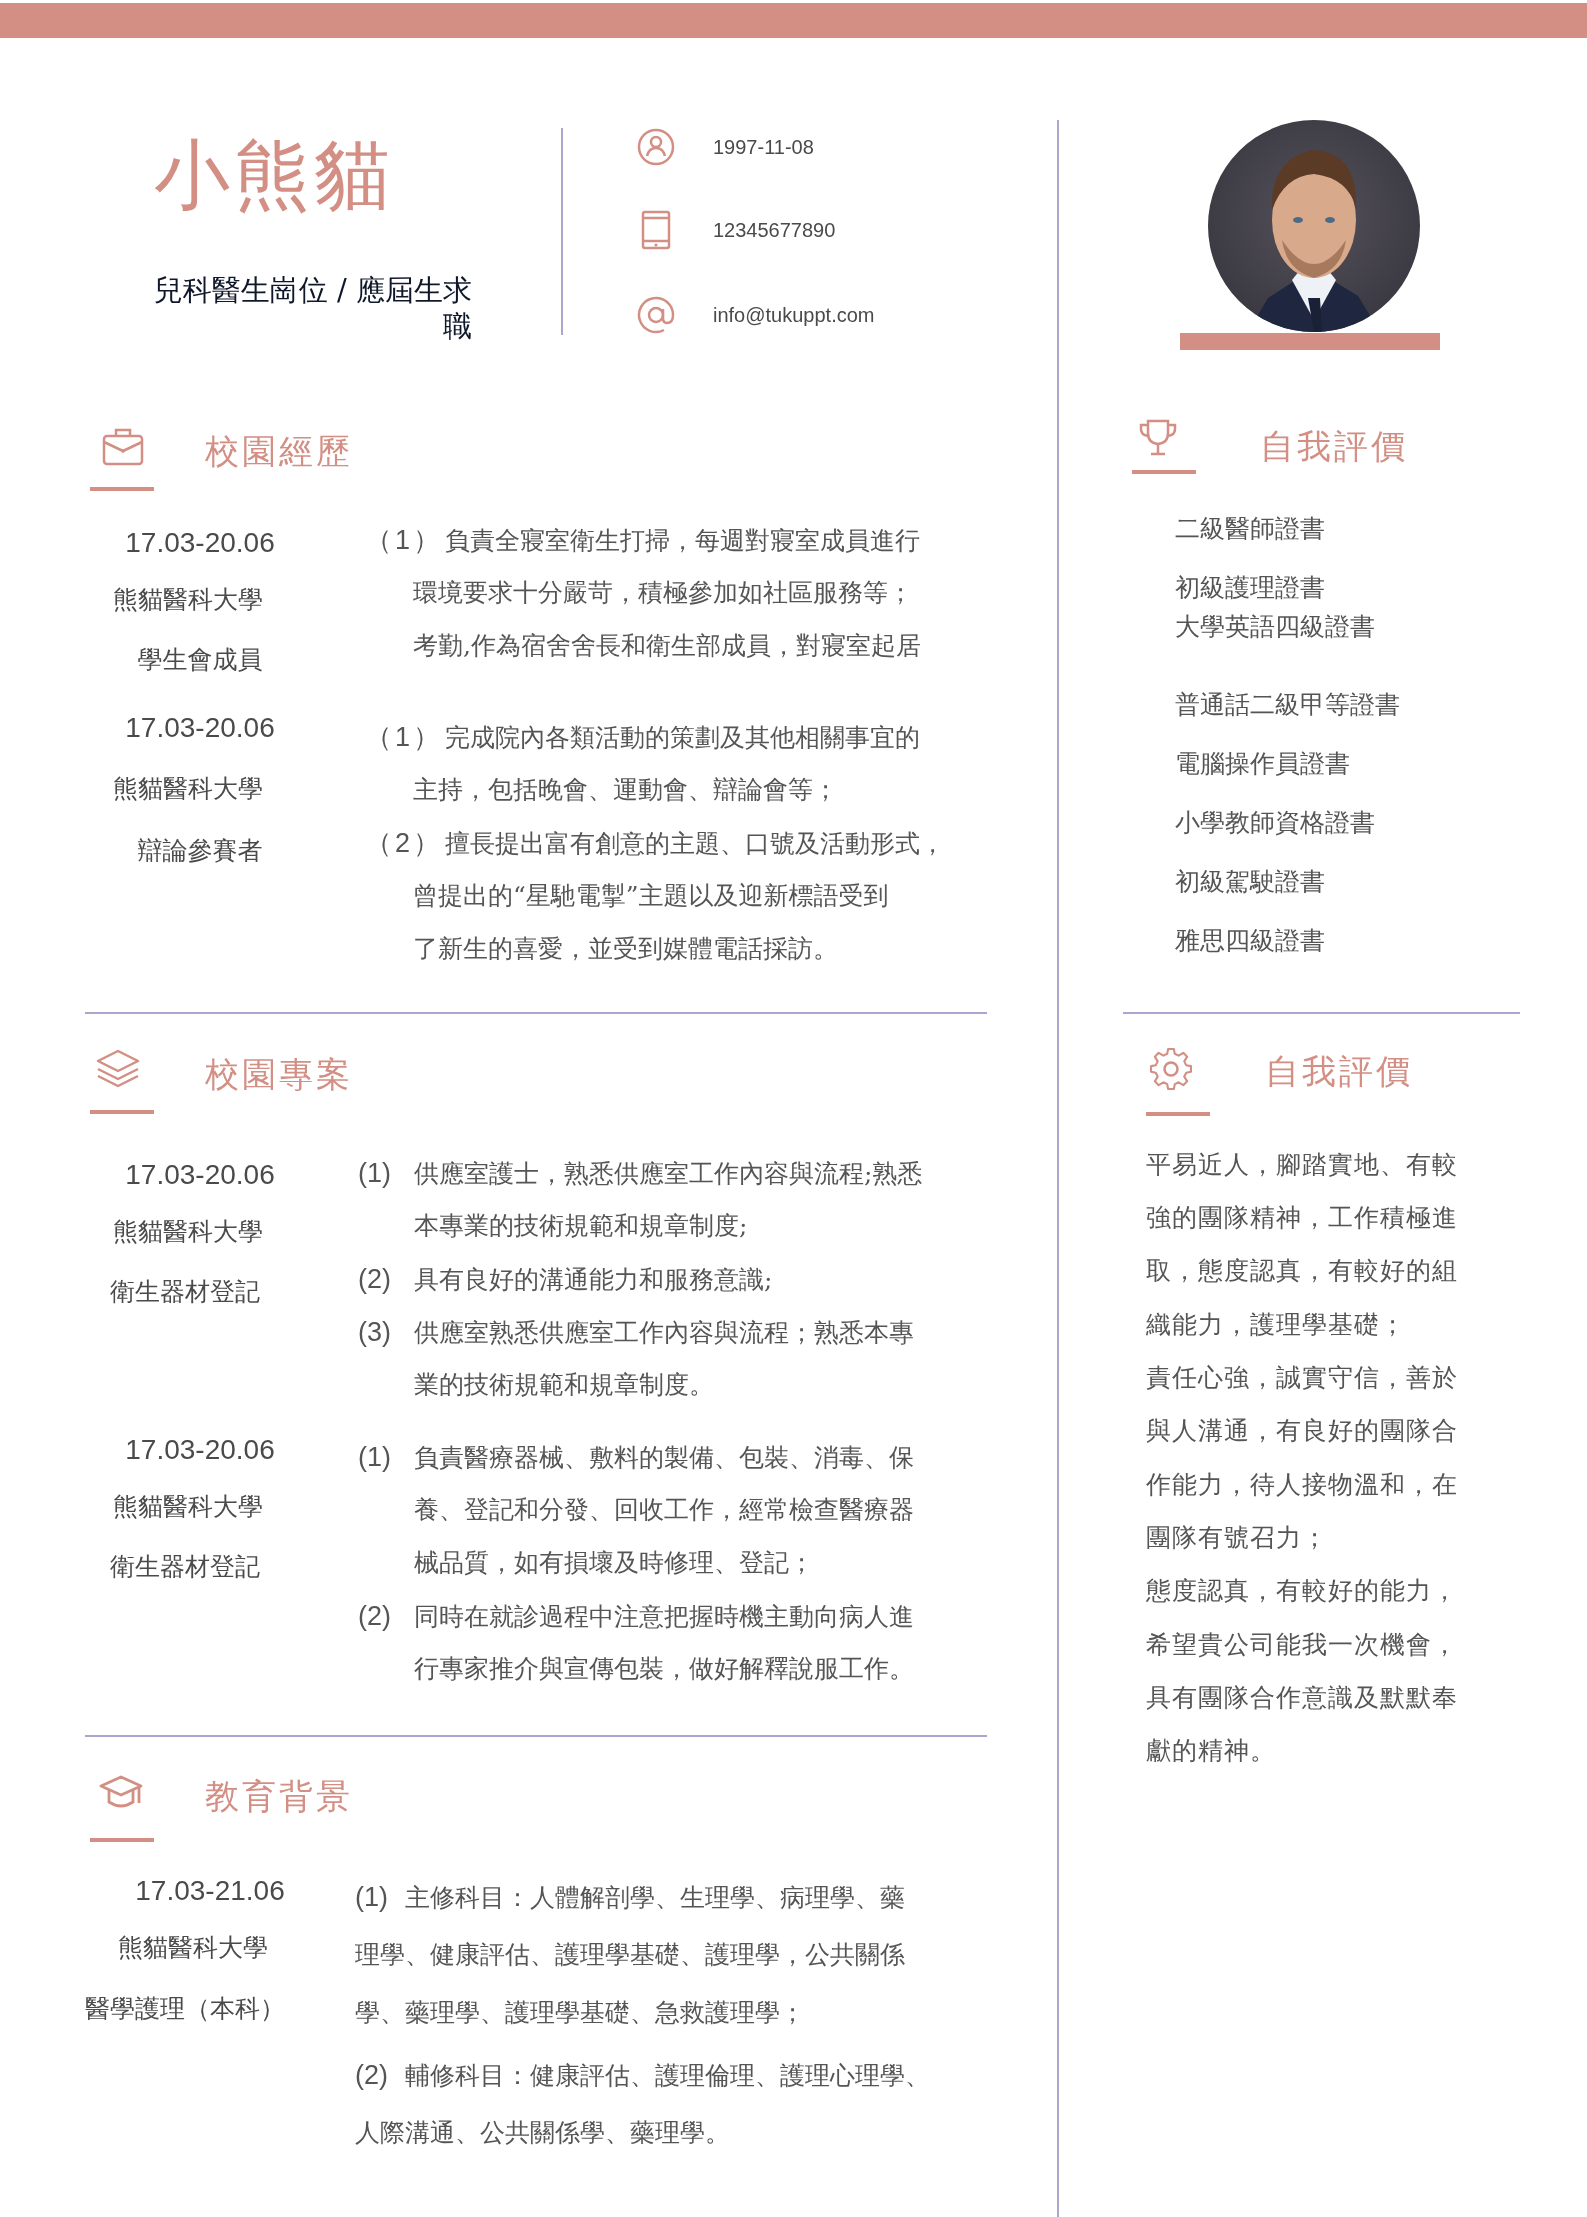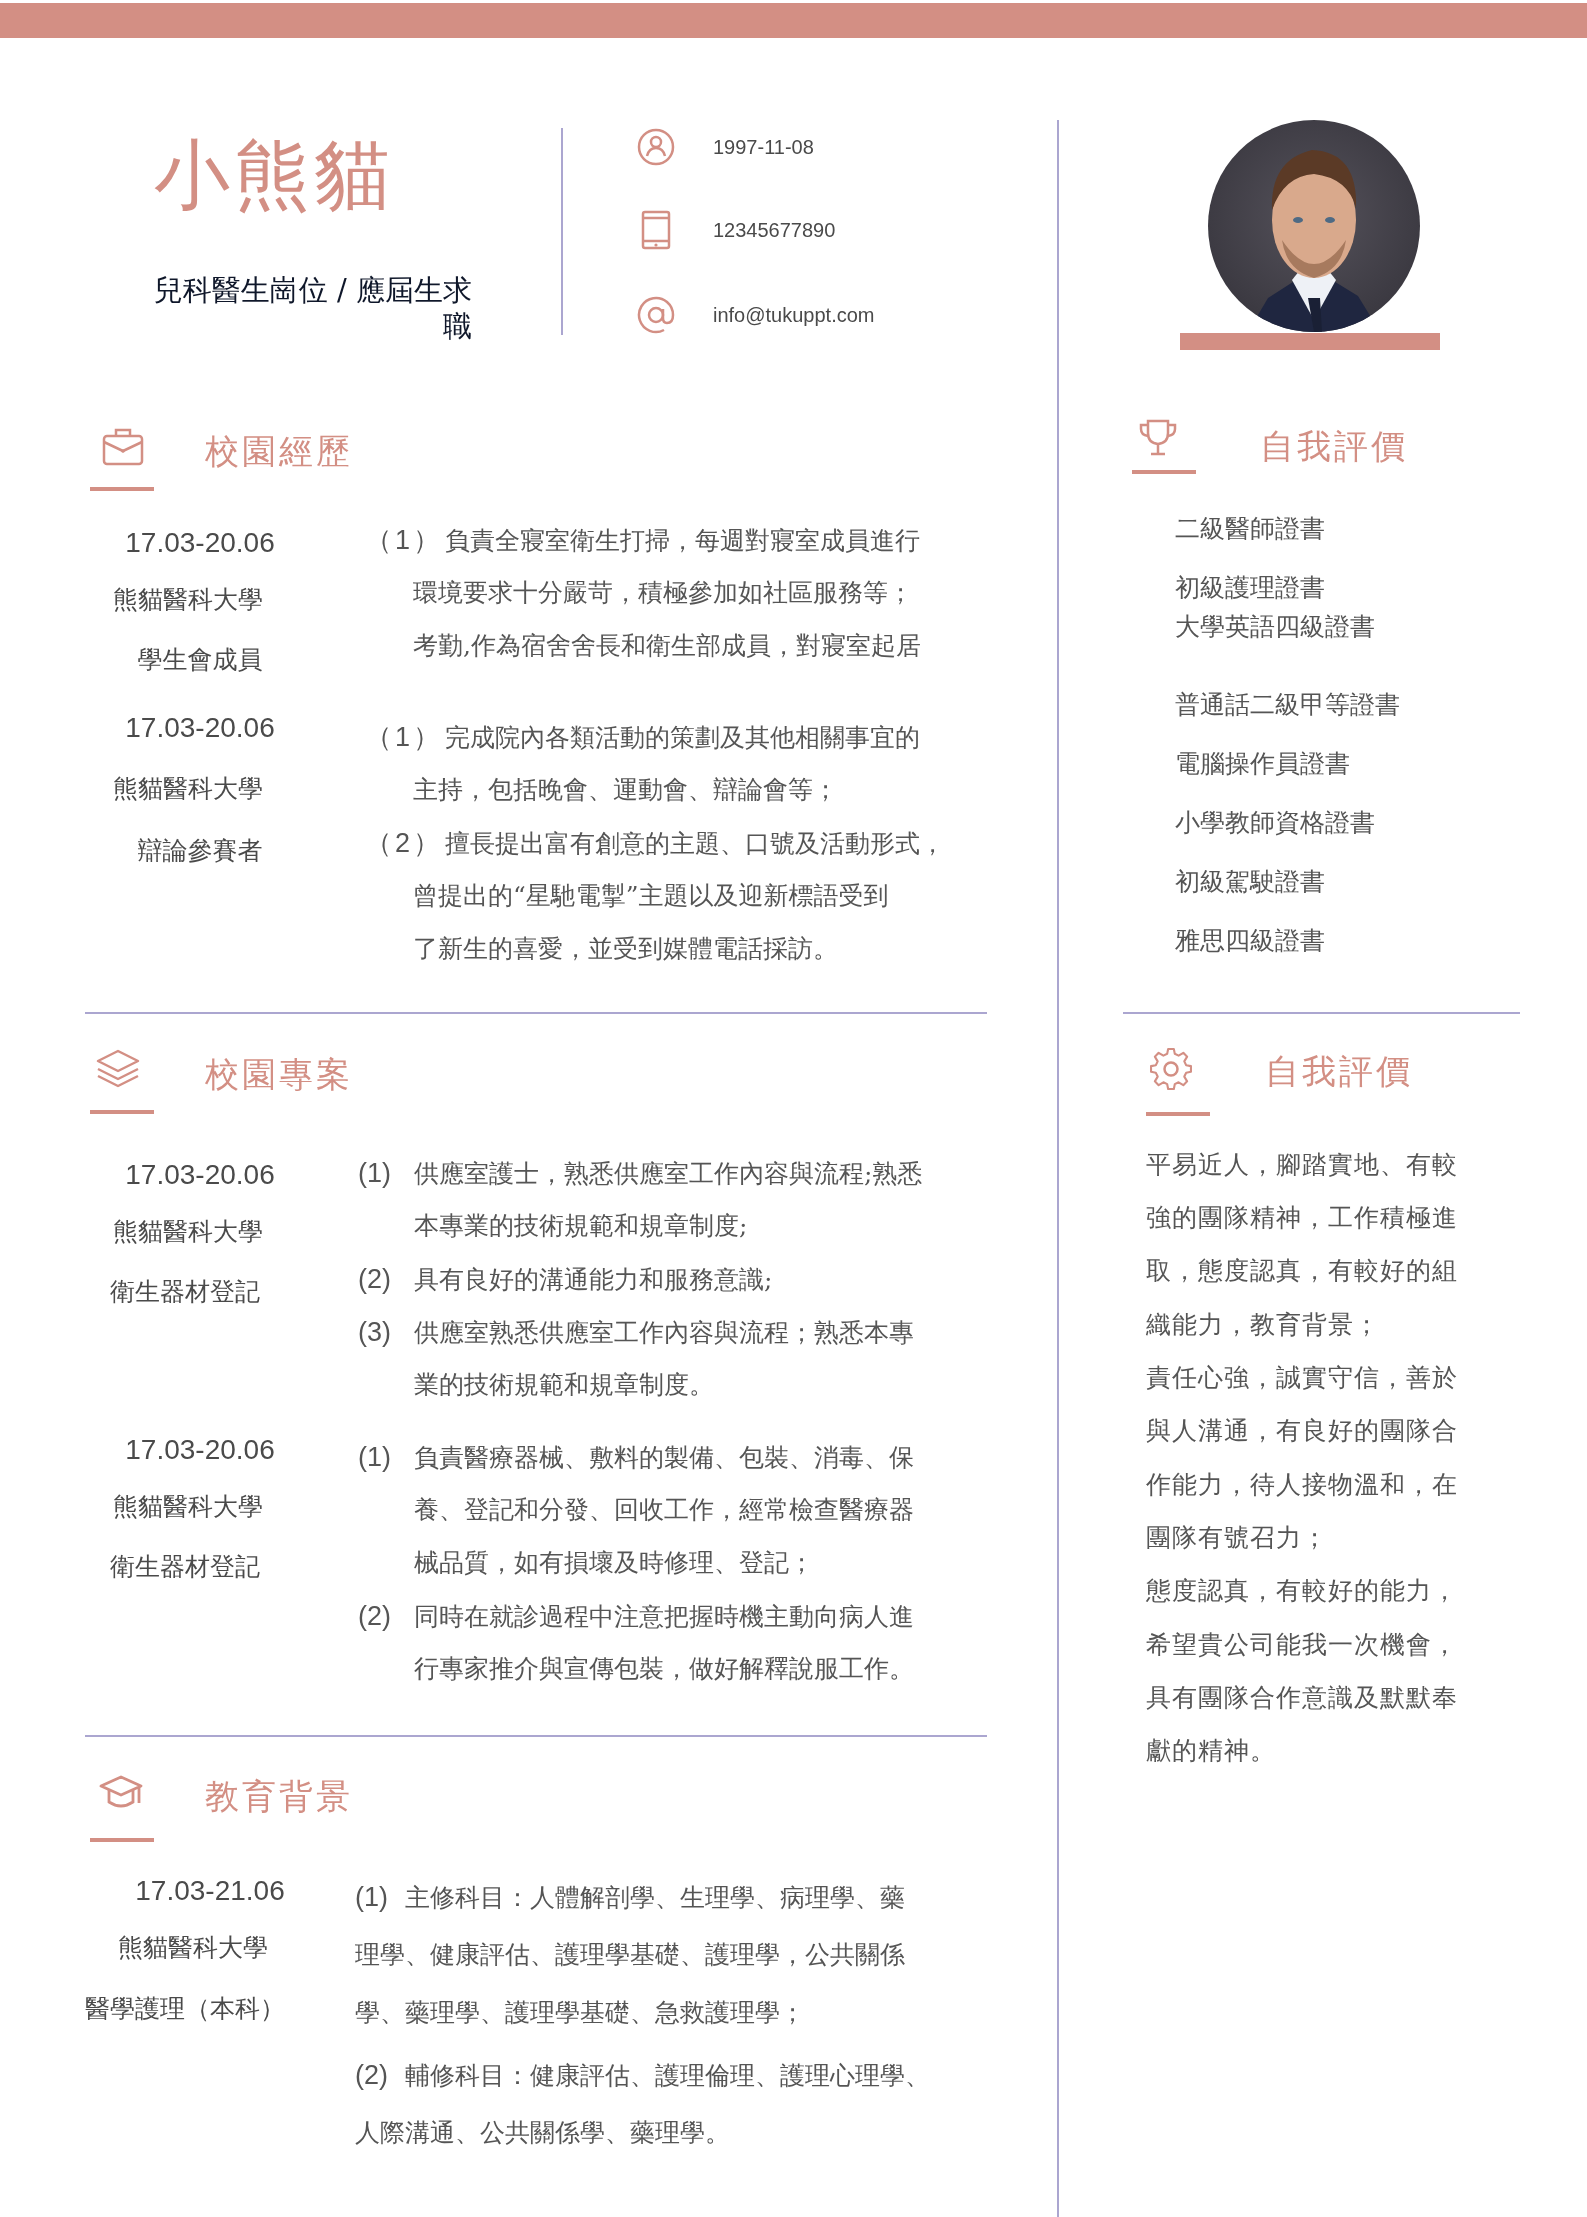--- a/index.html
+++ b/index.html
@@ -207,21 +207,21 @@
       <circle cx="23" cy="23" r="6.5" fill="none" stroke="#D38F84" stroke-width="2.5"></circle>
       <path d="M20 4 H26 L27 9 L31 11 L36 8 L40 12 L37 17 L39 21 L44 22 V28 L39 29 L37 33 L40 38 L36 42 L31 39 L27 41 L26 46 H20 L19 41 L15 39 L10 42 L6 38 L9 33 L7 29 L2 28 V22 L7 21 L9 17 L6 12 L10 8 L15 11 L19 9 Z" fill="none" stroke="#D38F84" stroke-width="2.2" stroke-linejoin="round" transform="scale(0.95) translate(1.2,-0.8)"></path>
     </svg>
 </div>
 <div class="abs sec-title" style="left:1265px; top:1048px;">自我評價</div>
 <div class="abs sec-underline" style="left:1146px; top:1112px; width:64px;"></div>
 
 <div class="abs eval-line" style="top:1150px;">平易近人，腳踏實地、有較</div>
 <div class="abs eval-line" style="top:1203px;">強的團隊精神，工作積極進</div>
 <div class="abs eval-line" style="top:1256px;">取，態度認真，有較好的組</div>
-<div class="abs eval-line" style="top:1310px;">織能力，教育背景；</div>
+<div class="abs eval-line" style="top:1310px;">織能力，護理學基礎；</div>
 <div class="abs eval-line" style="top:1363px;">責任心強，誠實守信，善於</div>
 <div class="abs eval-line" style="top:1416px;">與人溝通，有良好的團隊合</div>
 <div class="abs eval-line" style="top:1470px;">作能力，待人接物溫和，在</div>
 <div class="abs eval-line" style="top:1523px;">團隊有號召力；</div>
 <div class="abs eval-line" style="top:1576px;">態度認真，有較好的能力，</div>
 <div class="abs eval-line" style="top:1630px;">希望貴公司能我一次機會，</div>
 <div class="abs eval-line" style="top:1683px;">具有團隊合作意識及默默奉</div>
 <div class="abs eval-line" style="top:1736px;">獻的精神。</div>
 
 </body></html>

